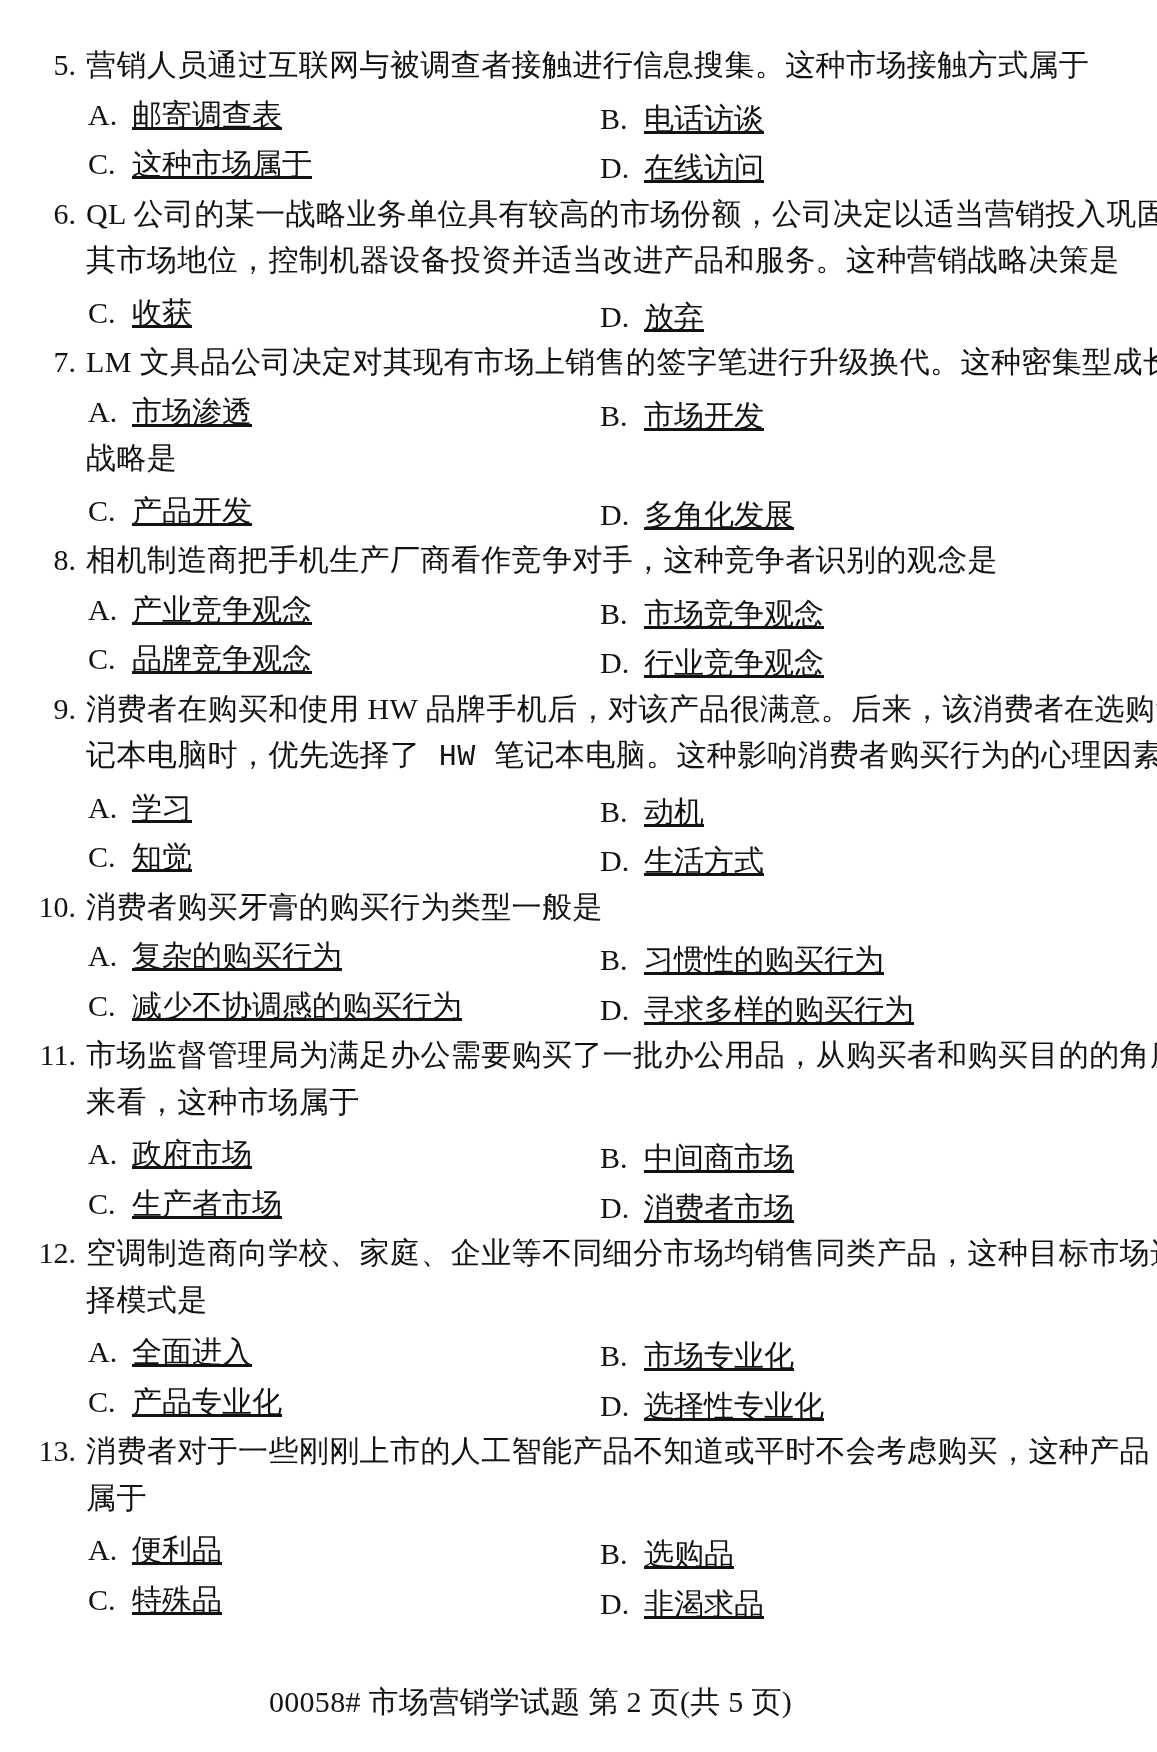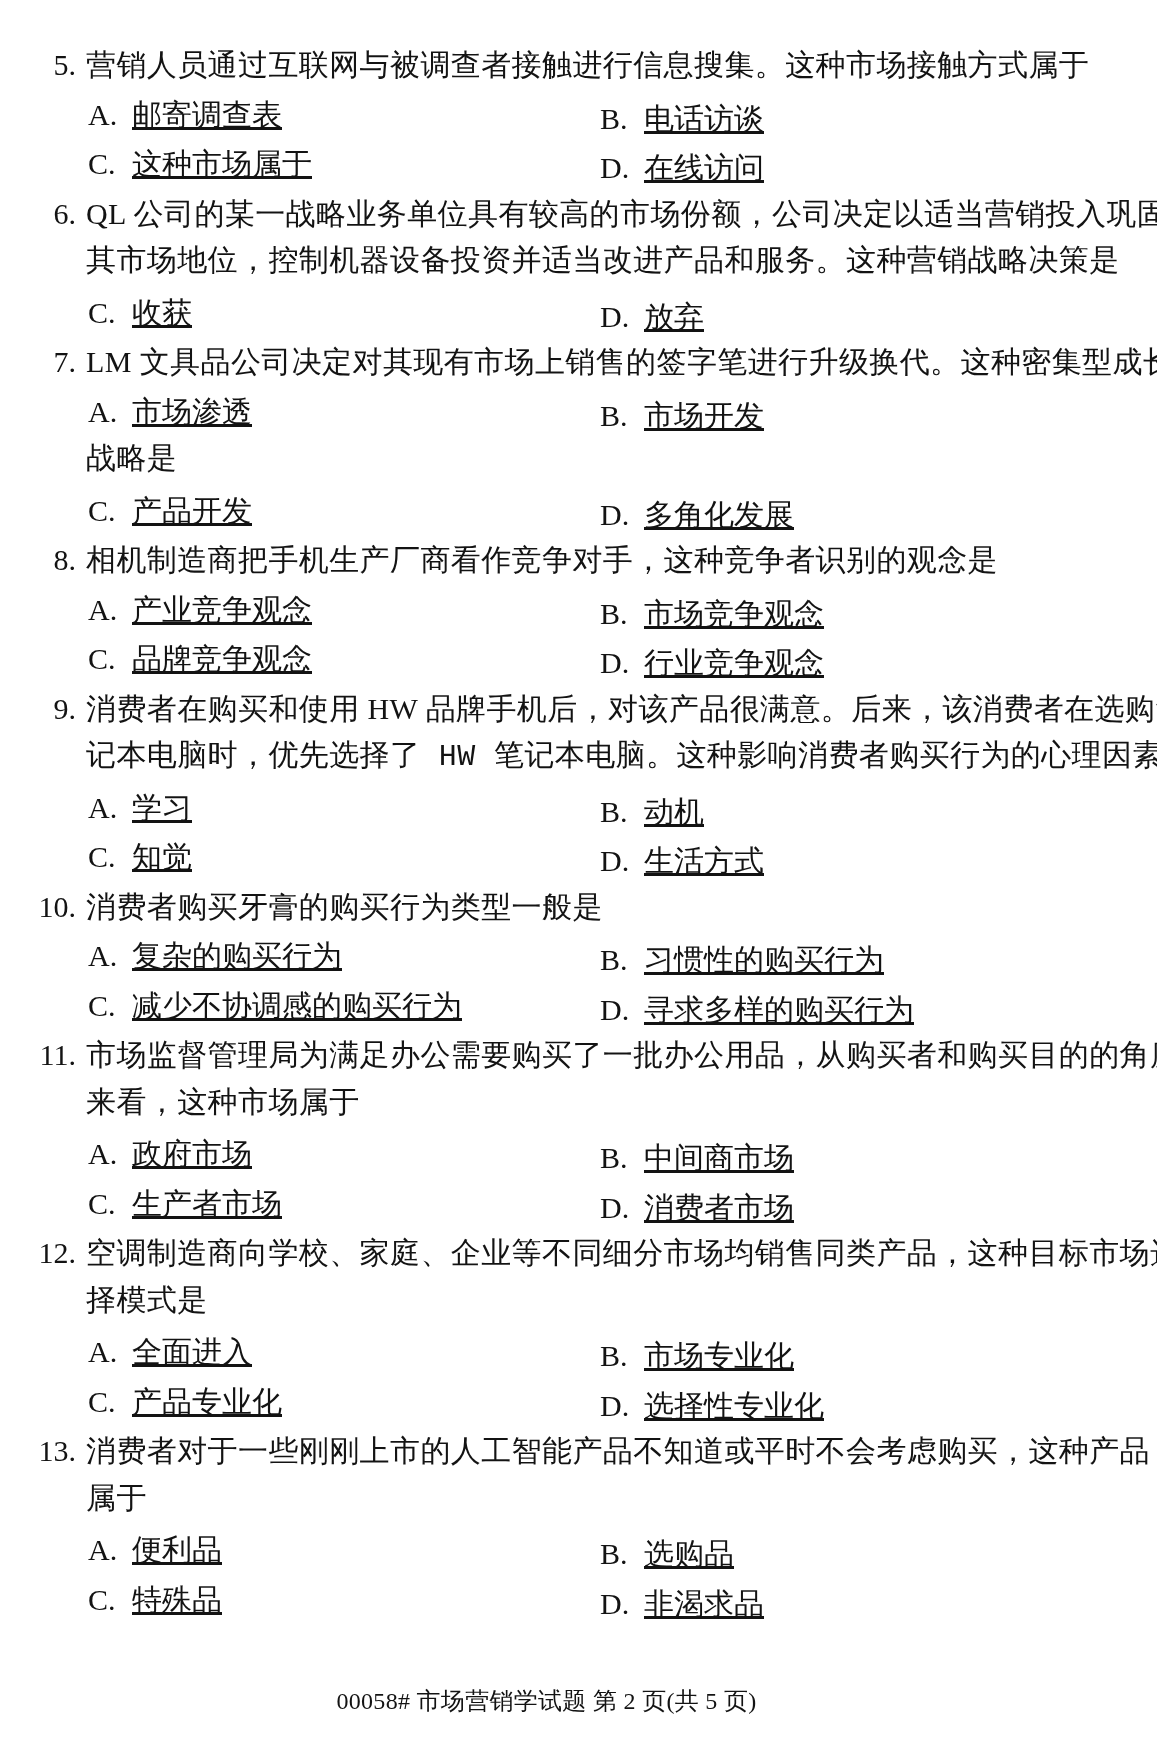--- a/index.html
+++ b/index.html
@@ -16,23 +16,22 @@
   .qline{display:flex;}
   .qnum{flex:0 0 76px;text-align:right;}
   .qtext{margin-left:10px;letter-spacing:0.4px;}
   .contline{padding-left:86px;letter-spacing:0.4px;font-family:Liberation Mono, monospace;}
   .optrow{position:relative;padding-left:88px;}
   .opt{display:inline-block;text-decoration:underline;}
   .opt-right{position:absolute;left:600px;top:4px;}
   .optlabel{display:inline-block;min-width:44px;}
   .footer{
     position:absolute;top:1677px;left:0;width:1061px;
-    text-align:center;font-size:24px;height:49px;line-height:49px;
+    text-align:center;font-size:30px;height:49px;line-height:49px;
     letter-spacing:0.3px;
-    margin-left:16px;
   }
 </style>
 </head>
 <body>
 
 <div class="page">
   <div class="content">
 
     <section>
       <div class="line qline">

